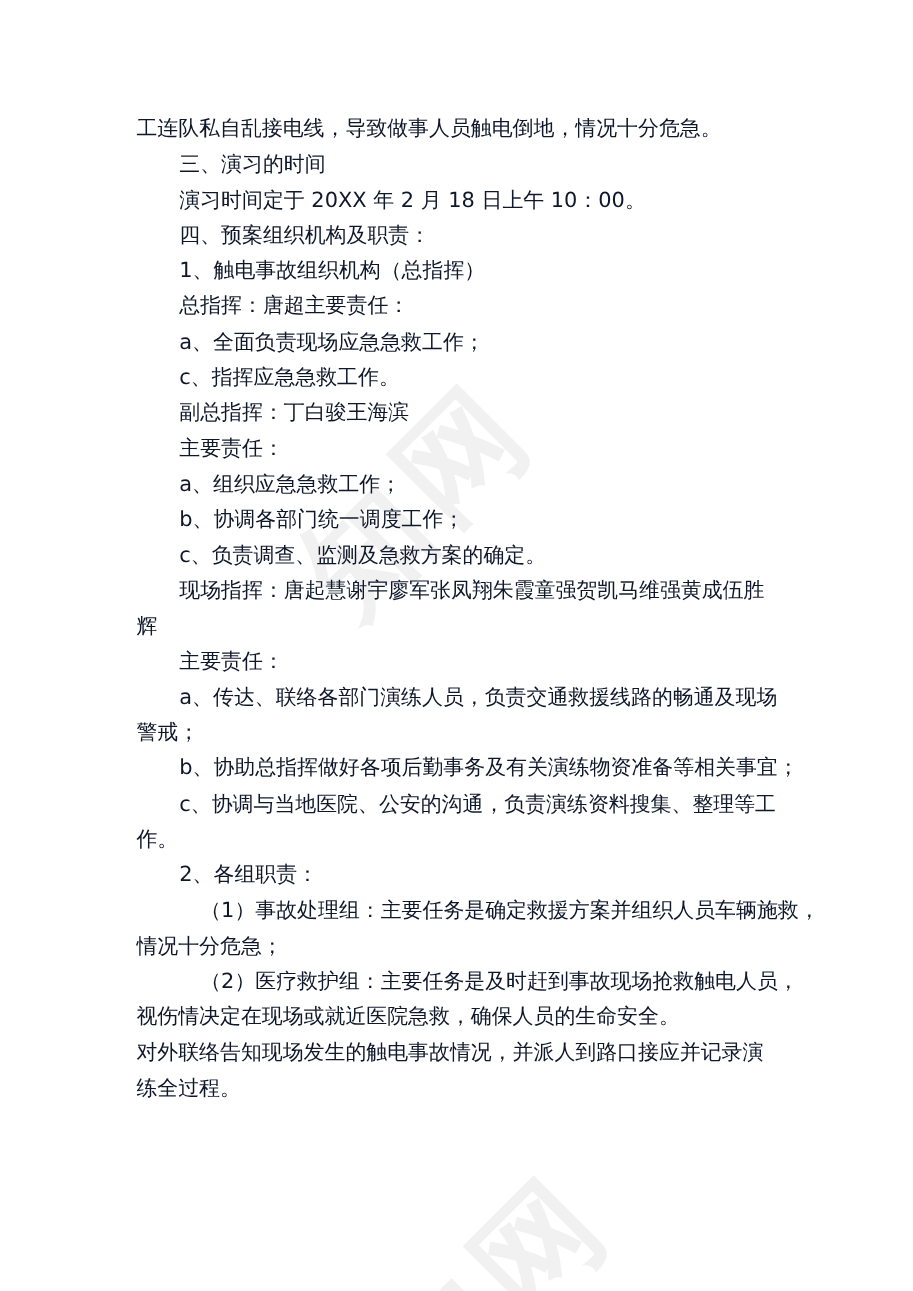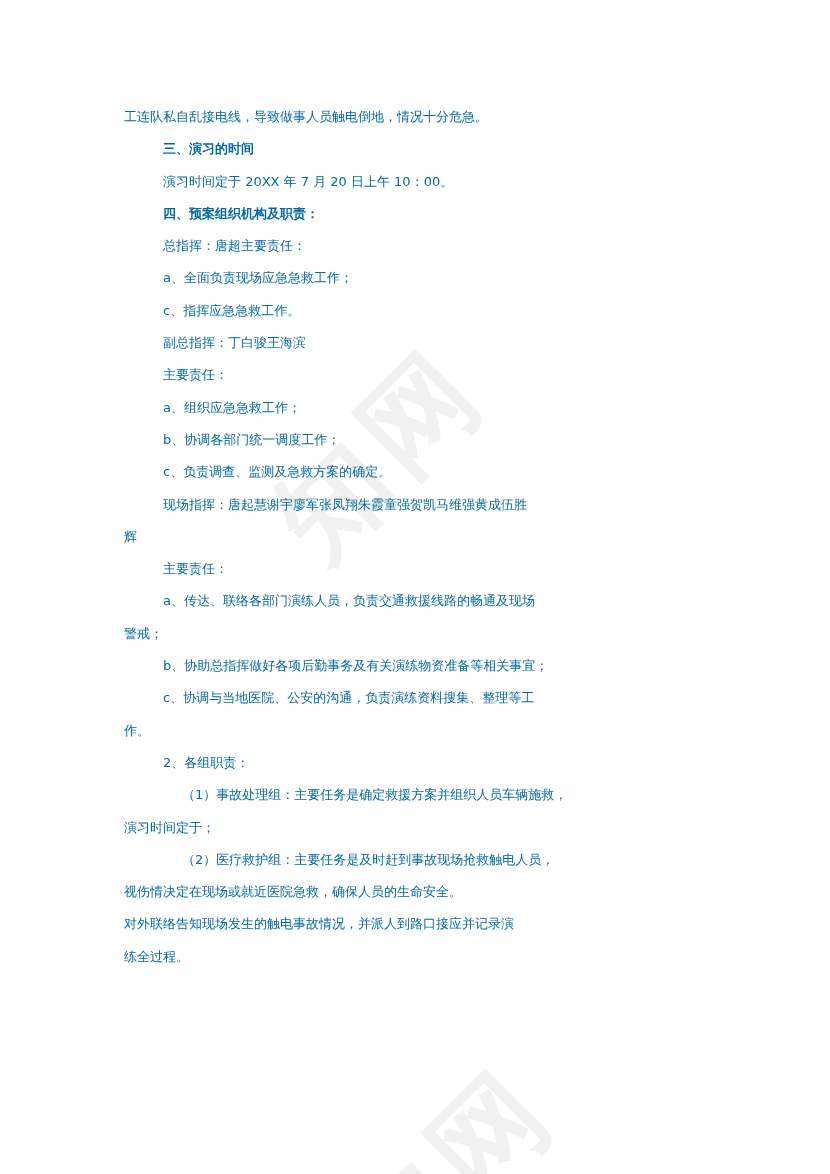--- a/index.html
+++ b/index.html
@@ -4,65 +4,66 @@
 <style>
   html, body { margin: 0; padding: 0; background: #ffffff; }
   body { width: 830px; height: 1174px; position: relative; overflow: hidden; }
   .page {
     position: absolute; left: 0; top: 0; width: 830px; height: 1174px;
     background: #ffffff;
   }
   .content {
     position: absolute; left: 124px; top: 101px; width: 588px;
     font-family: "DejaVu Sans", "Liberation Sans", sans-serif;
-    font-size: 13px; color: #0369a1; line-height: 32.3px;
+    font-size: 19px; color: #0f172a; line-height: 32.3px;
   }
   .line { white-space: nowrap; }
   .indent { padding-left: 39px; }
   .indent2 { padding-left: 58px; }
-  .bold { font-weight: bold; }
+  .bold { font-weight: normal; }
   .cont { padding-left: 0; }
   .watermark {
     position: absolute; pointer-events: none;
     font-family: "DejaVu Sans", sans-serif; font-weight: bold;
     color: rgba(0,0,0,0.055); transform: rotate(-45deg);
     letter-spacing: 10px; white-space: nowrap;
   }
   .wm1 { left: 260px; top: 380px; font-size: 110px; }
   .wm2 { left: 330px; top: 1100px; font-size: 110px; }
 </style>
 </head>
 <body>
 
 <div class="page">
   <div class="watermark wm1">知网</div>
   <div class="watermark wm2">知网</div>
 
   <div class="content">
     <div class="line cont">工连队私自乱接电线，导致做事人员触电倒地，情况十分危急。</div>
     <div class="line indent bold">三、演习的时间</div>
-    <div class="line indent">演习时间定于 20XX 年 7 月 20 日上午 10：00。</div>
+    <div class="line indent">演习时间定于 20XX 年 2 月 18 日上午 10：00。</div>
     <div class="line indent bold">四、预案组织机构及职责：</div>
+    <div class="line indent">1、触电事故组织机构（总指挥）</div>
     <div class="line indent">总指挥：唐超主要责任：</div>
     <div class="line indent">a、全面负责现场应急急救工作；</div>
     <div class="line indent">c、指挥应急急救工作。</div>
     <div class="line indent">副总指挥：丁白骏王海滨</div>
     <div class="line indent">主要责任：</div>
     <div class="line indent">a、组织应急急救工作；</div>
     <div class="line indent">b、协调各部门统一调度工作；</div>
     <div class="line indent">c、负责调查、监测及急救方案的确定。</div>
     <div class="line indent">现场指挥：唐起慧谢宇廖军张凤翔朱霞童强贺凯马维强黄成伍胜</div>
     <div class="line cont">辉</div>
     <div class="line indent">主要责任：</div>
     <div class="line indent">a、传达、联络各部门演练人员，负责交通救援线路的畅通及现场</div>
     <div class="line cont">警戒；</div>
     <div class="line indent">b、协助总指挥做好各项后勤事务及有关演练物资准备等相关事宜；</div>
     <div class="line indent">c、协调与当地医院、公安的沟通，负责演练资料搜集、整理等工</div>
     <div class="line cont">作。</div>
     <div class="line indent">2、各组职责：</div>
     <div class="line indent2">（1）事故处理组：主要任务是确定救援方案并组织人员车辆施救，</div>
-    <div class="line cont">演习时间定于；</div>
+    <div class="line cont">情况十分危急；</div>
     <div class="line indent2">（2）医疗救护组：主要任务是及时赶到事故现场抢救触电人员，</div>
     <div class="line cont">视伤情决定在现场或就近医院急救，确保人员的生命安全。</div>
     <div class="line cont">对外联络告知现场发生的触电事故情况，并派人到路口接应并记录演</div>
     <div class="line cont">练全过程。</div>
   </div>
 </div>
 
 </body></html>

